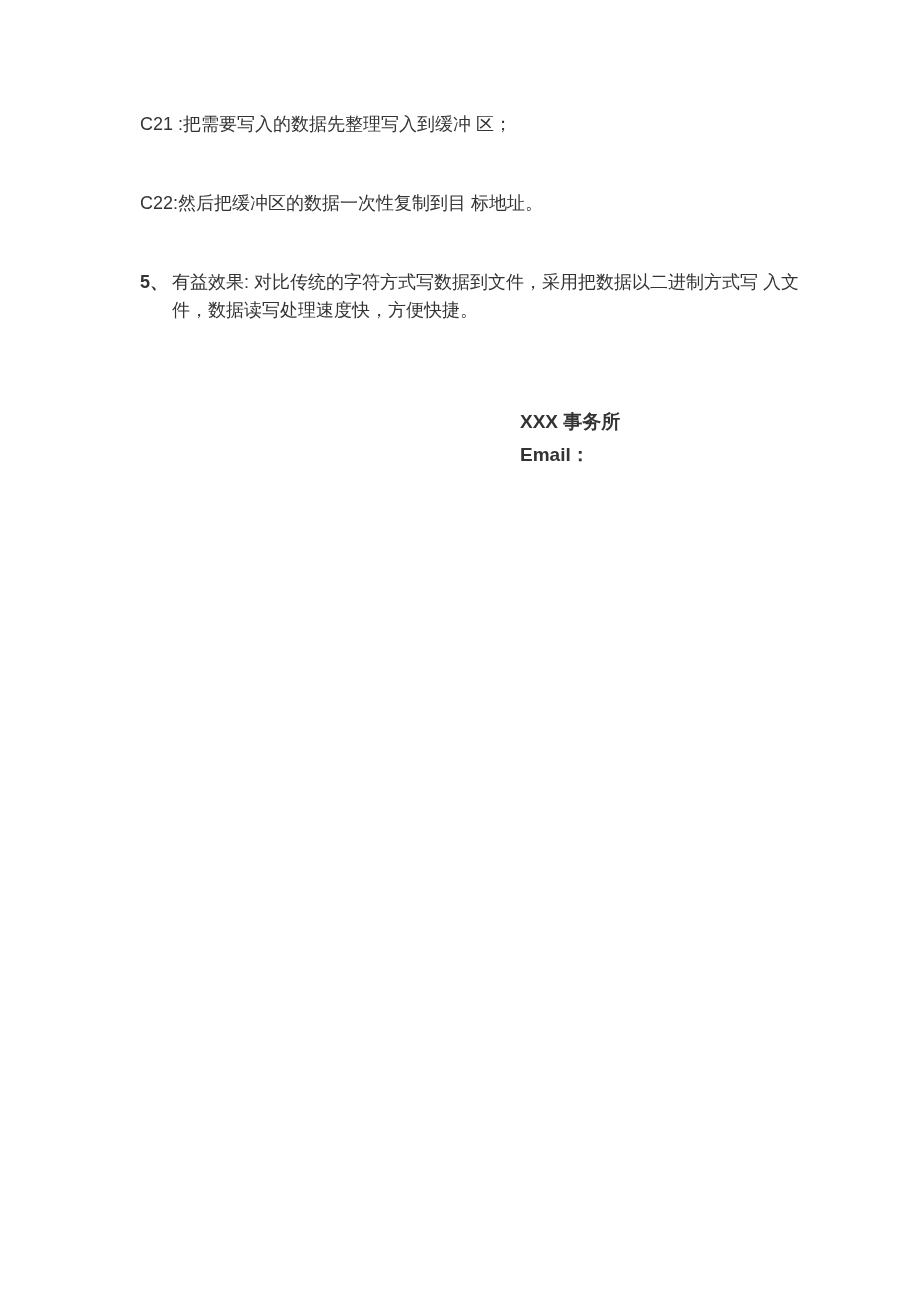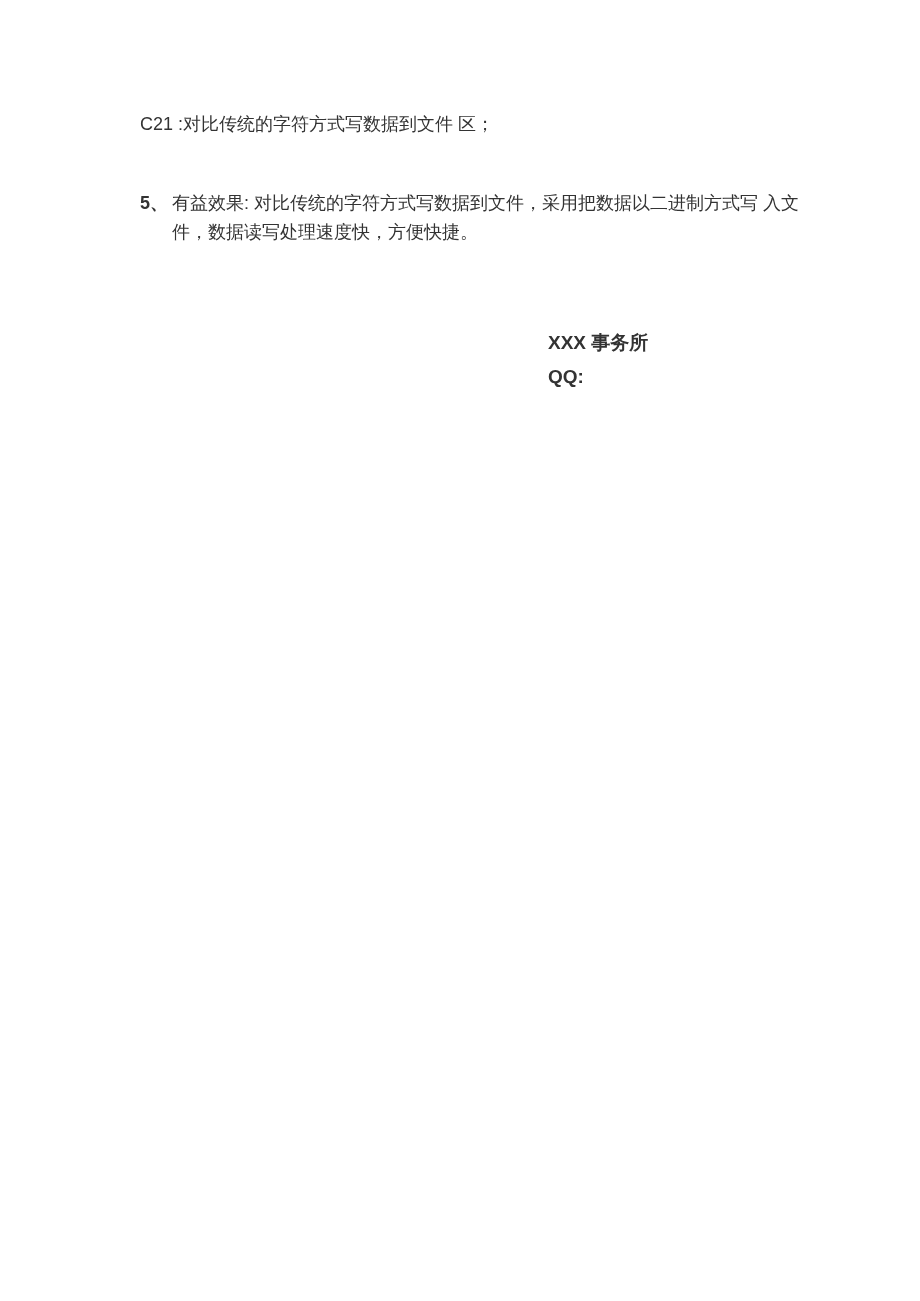--- a/index.html
+++ b/index.html
@@ -39,36 +39,38 @@
     flex: 1;
   }
   .signature {
     margin-left: 400px;
     font-weight: bold;
     font-size: 19px;
     line-height: 1.75;
   }
   .signature .line {
     display: block;
-    margin-left: 28px;
   }
 </style>
 </head>
 <body>
 
 <div class="content">
 
   <div class="para">
-    <span>C21 :对比传统的字符方式写数据到文件 区；</span>
+    <span>C21 :把需要写入的数据先整理写入到缓冲 区；</span>
   </div>
 
+  <div class="para">
+    <span>C22:然后把缓冲区的数据一次性复制到目 标地址。</span>
+  </div>
 
   <div class="para para-last numbered">
     <span class="num-label">5、</span>
     <span class="num-text">有益效果: 对比传统的字符方式写数据到文件，采用把数据以二进制方式写 入文件，数据读写处理速度快，方便快捷。</span>
   </div>
 
   <div class="signature">
     <span class="line">XXX 事务所</span>
-    <span class="line">QQ:</span>
+    <span class="line">Email：</span>
   </div>
 
 </div>
 
 </body></html>

